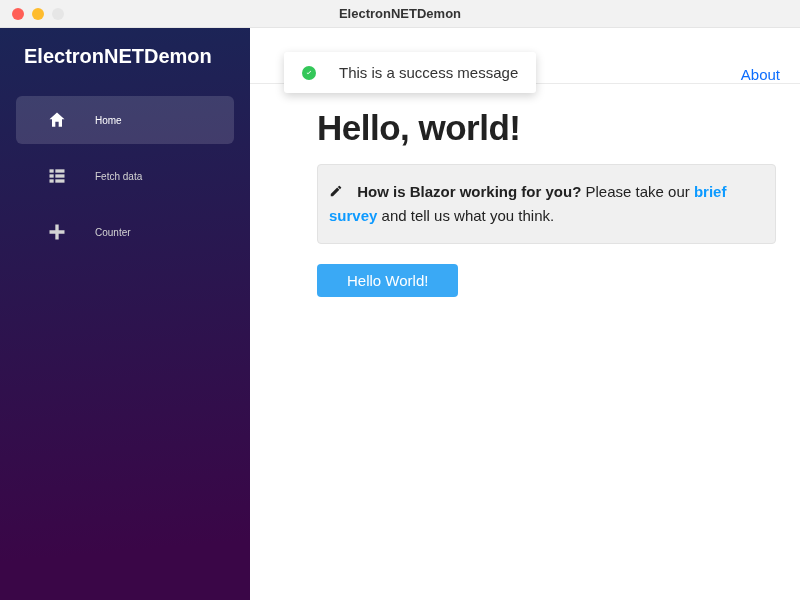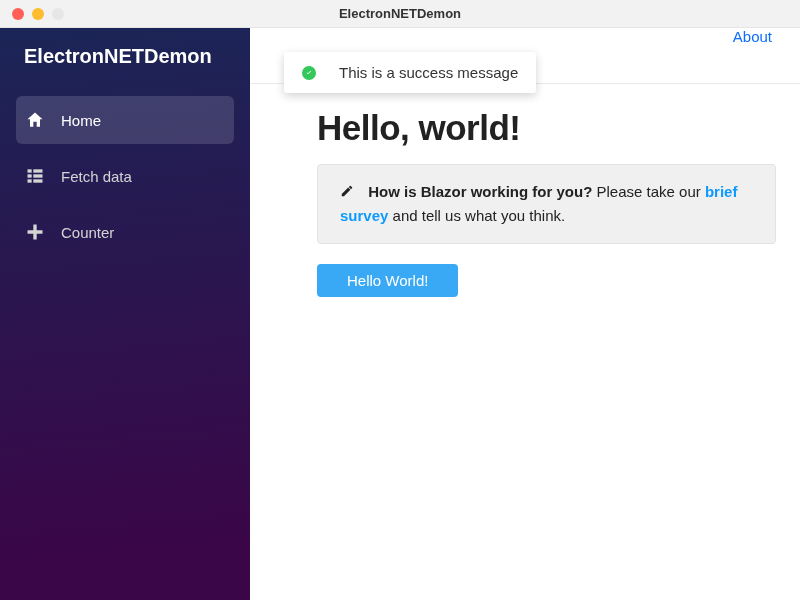--- a/index.html
+++ b/index.html
@@ -9,31 +9,31 @@
   .traffic { display: flex; gap: 8px; margin-left: 12px; }
   .dot { width: 12px; height: 12px; border-radius: 50%; }
   .dot.red { background: #ff5f57; }
   .dot.yellow { background: #febc2e; }
   .dot.green { background: #e6e6e6; }
   .titlebar-title { position: absolute; left: 0; right: 0; text-align: center; font-size: 13px; font-weight: 600; color: #333; pointer-events: none; }
   .body { flex: 1; display: flex; min-height: 0; }
   .sidebar { width: 250px; background: linear-gradient(175deg, #1b2557 0%, #3a0647 90%); color: #fff; display: flex; flex-direction: column; }
   .brand { height: 56px; display: flex; align-items: center; padding-left: 24px; font-size: 20px; font-weight: 600; }
   .nav { padding: 12px 16px 0 16px; display: flex; flex-direction: column; gap: 8px; }
-  .nav-item { display: flex; align-items: center; gap: 16px; height: 48px; padding: 0 9px; border-radius: 6px; color: #d4d4d4; font-size: 15px; cursor: pointer; }
+  .nav-item { display: flex; align-items: center; gap: 28px; height: 48px; padding: 0 31px; border-radius: 6px; color: #d4d4d4; font-size: 10px; cursor: pointer; }
   .nav-item.active { background: rgba(255,255,255,0.14); color: #fff; }
   .nav-item .icon { width: 20px; height: 20px; display: flex; align-items: center; justify-content: center; }
   .nav-item svg { fill: currentColor; }
   .main { flex: 1; display: flex; flex-direction: column; position: relative; min-width: 0; }
-  .topbar { height: 56px; border-bottom: 1px solid #eaeaea; display: flex; align-items: flex-start; justify-content: flex-end; padding: 0 28px; }
+  .topbar { height: 56px; border-bottom: 1px solid #eaeaea; display: flex; align-items: flex-end; justify-content: flex-end; padding: 0 20px; }
   .topbar a { color: #0d6efd; text-decoration: none; font-size: 15px; }
   .content { padding: 24px 24px; overflow: auto; margin-left: 43px; }
   h1.headline { font-size: 35px; font-weight: 800; color: #222; margin-bottom: 16px; letter-spacing: -0.5px; }
   .welcome { font-size: 15px; color: #222; margin-bottom: 28px; }
-  .alert { background: #f0f0f0; border: 1px solid #e2e2e2; border-radius: 4px; padding: 16px 22px; font-size: 15px; color: #222; line-height: 1.5; margin-bottom: 20px; }
+  .alert { background: #f0f0f0; border: 1px solid #e2e2e2; border-radius: 4px; padding: 16px 11px; font-size: 15px; color: #222; line-height: 1.5; margin-bottom: 20px; }
   .alert .pencil { display: inline-block; width: 14px; margin-right: 10px; vertical-align: -1px; }
   .alert strong { font-weight: 700; }
   .alert a { color: #0d9aff; font-weight: 700; text-decoration: none; }
   .btn { display: inline-block; background: #3aa9f5; color: #fff; border: none; border-radius: 4px; padding: 8px 30px; font-size: 15px; cursor: pointer; }
   .toast { position: absolute; top: 24px; left: 34px; background: #fff; box-shadow: 0 3px 10px rgba(0,0,0,0.18); border-radius: 3px; padding: 12px 18px; display: flex; align-items: center; gap: 23px; font-size: 15px; color: #333; }
   .toast .check { width: 14px; height: 14px; border-radius: 50%; background: #34c759; display: flex; align-items: center; justify-content: center; }
   .toast .check svg { width: 8px; height: 8px; }
 </style>
 </head>
 <body>

